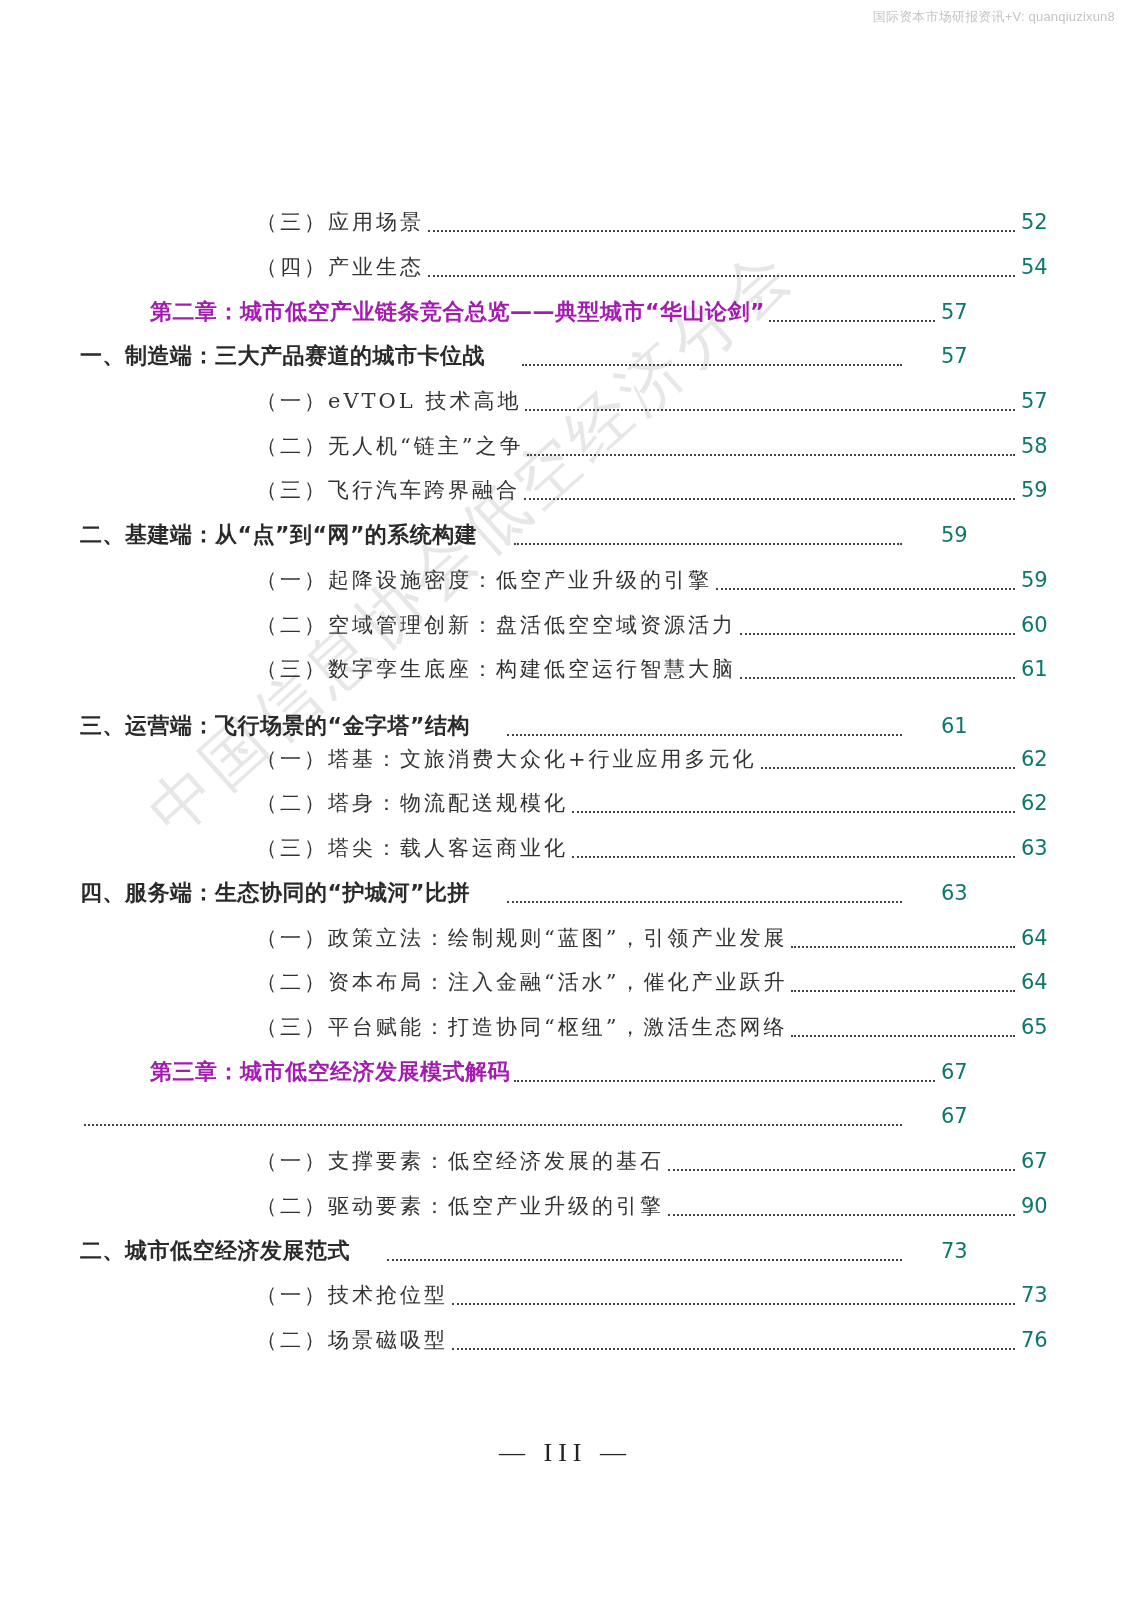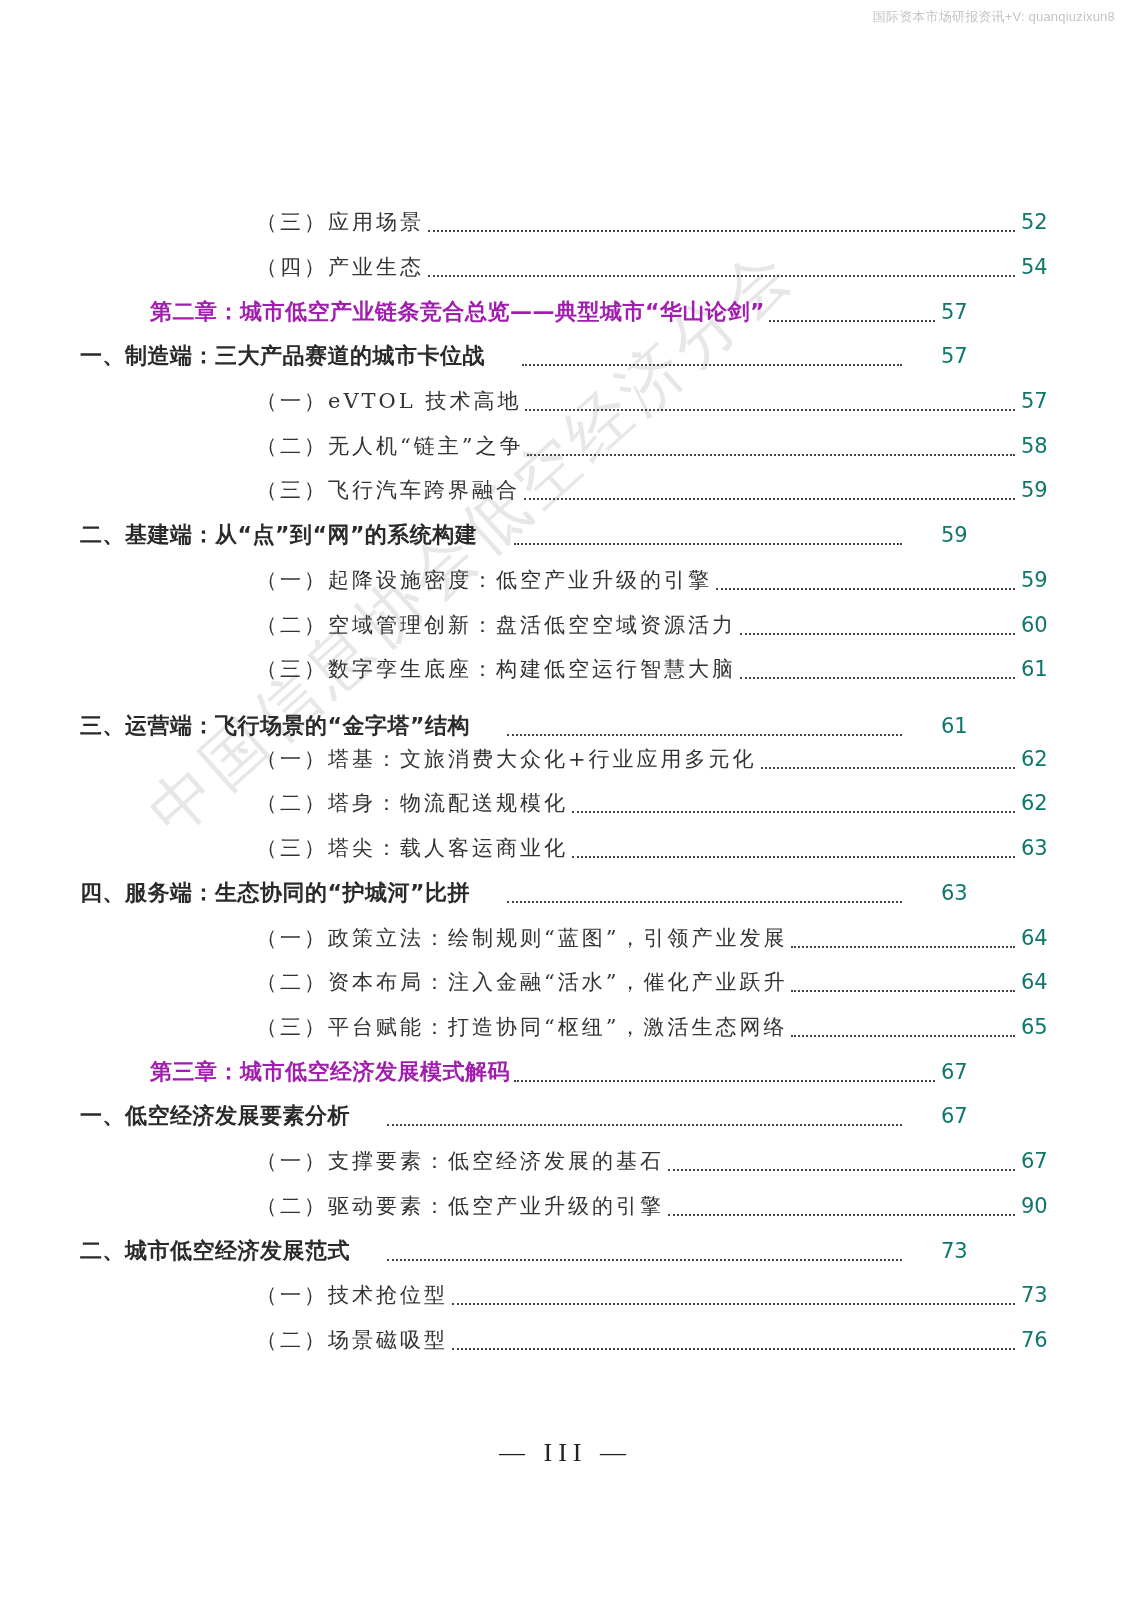--- a/index.html
+++ b/index.html
@@ -141,21 +141,20 @@
       <span class="label">（三）平台赋能：打造协同“枢纽”，激活生态网络</span>
       <span class="dots"></span>
       <span class="page">65</span>
     </div>
   <div class="row lvl1" style="top:1050px">
       <span class="label">第三章：城市低空经济发展模式解码</span>
       <span class="dots"></span>
       <span class="page">67</span>
     </div>
   <div class="row lvl2" style="top:1094px">
-      <span class="label">一、低空经济发展要素分析</span>
       <span class="dots"></span>
       <span class="page">67</span>
     </div>
   <div class="row lvl3" style="top:1139px">
       <span class="label">（一）支撑要素：低空经济发展的基石</span>
       <span class="dots"></span>
       <span class="page">67</span>
     </div>
   <div class="row lvl3" style="top:1184px">
       <span class="label">（二）驱动要素：低空产业升级的引擎</span>

